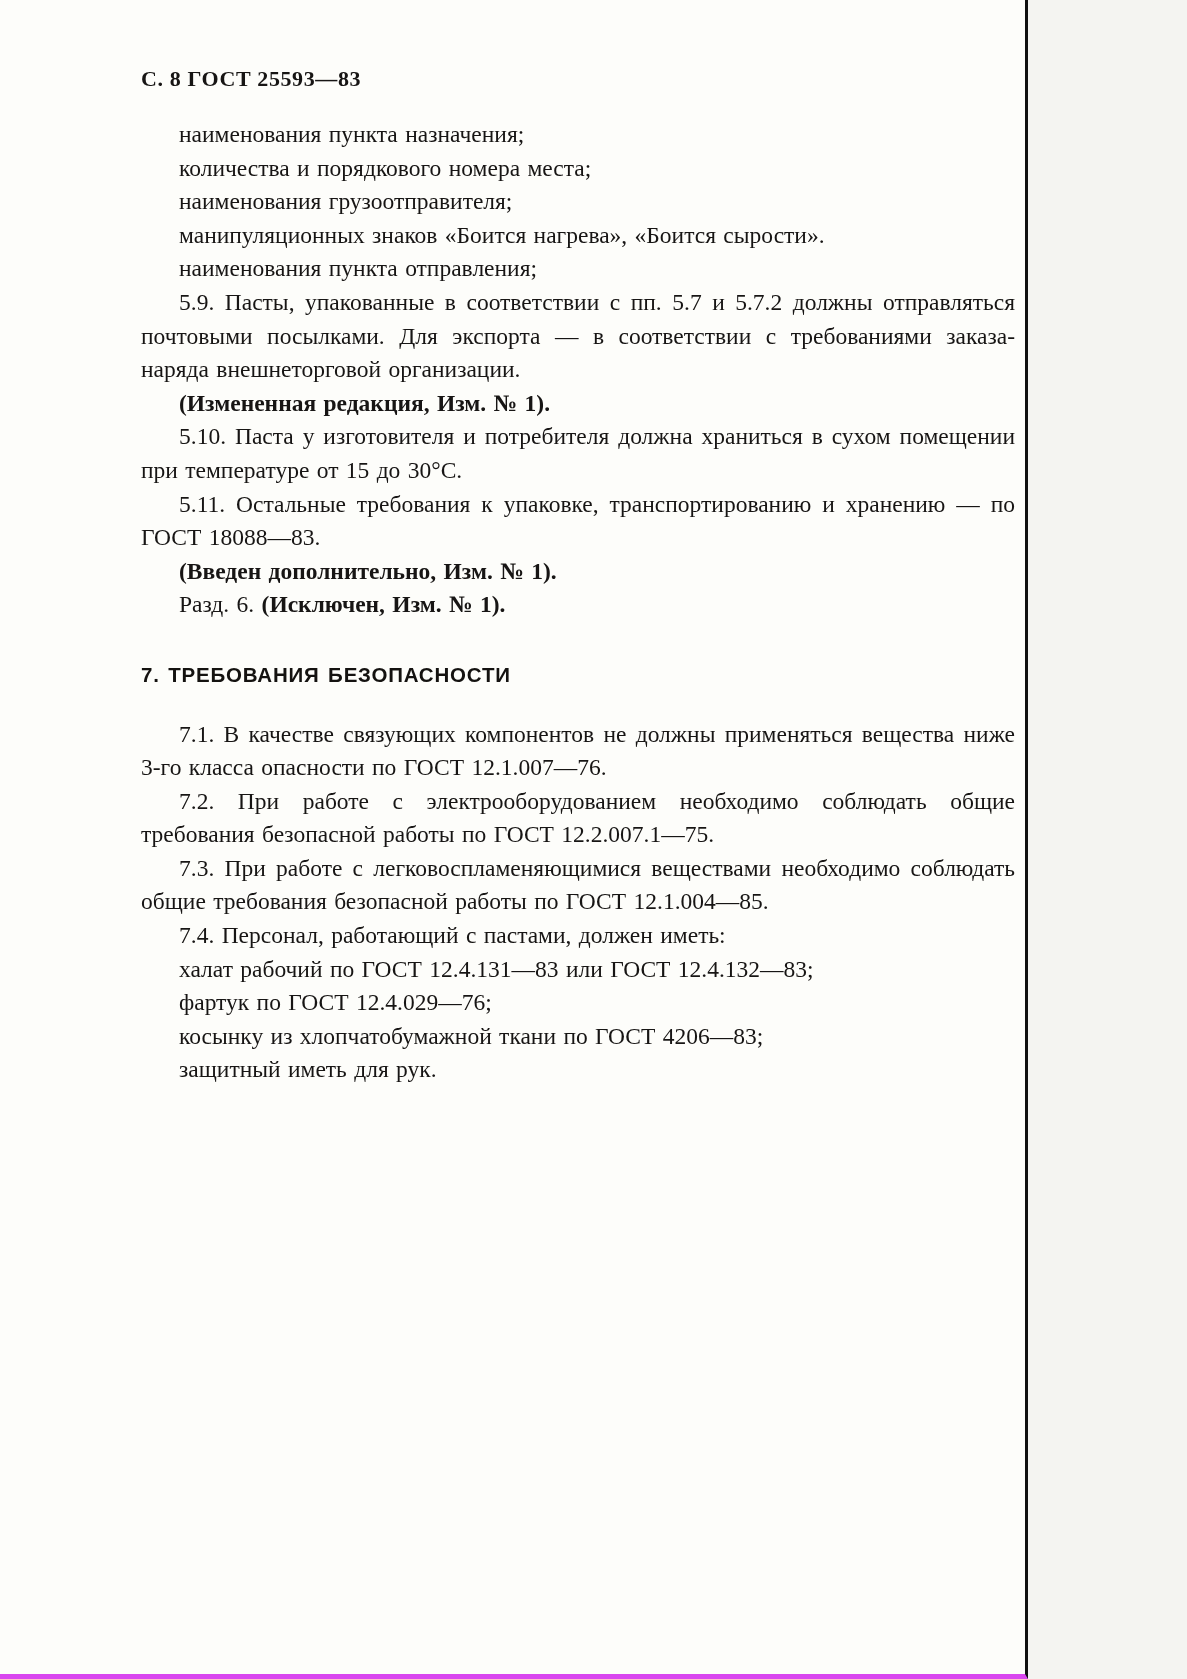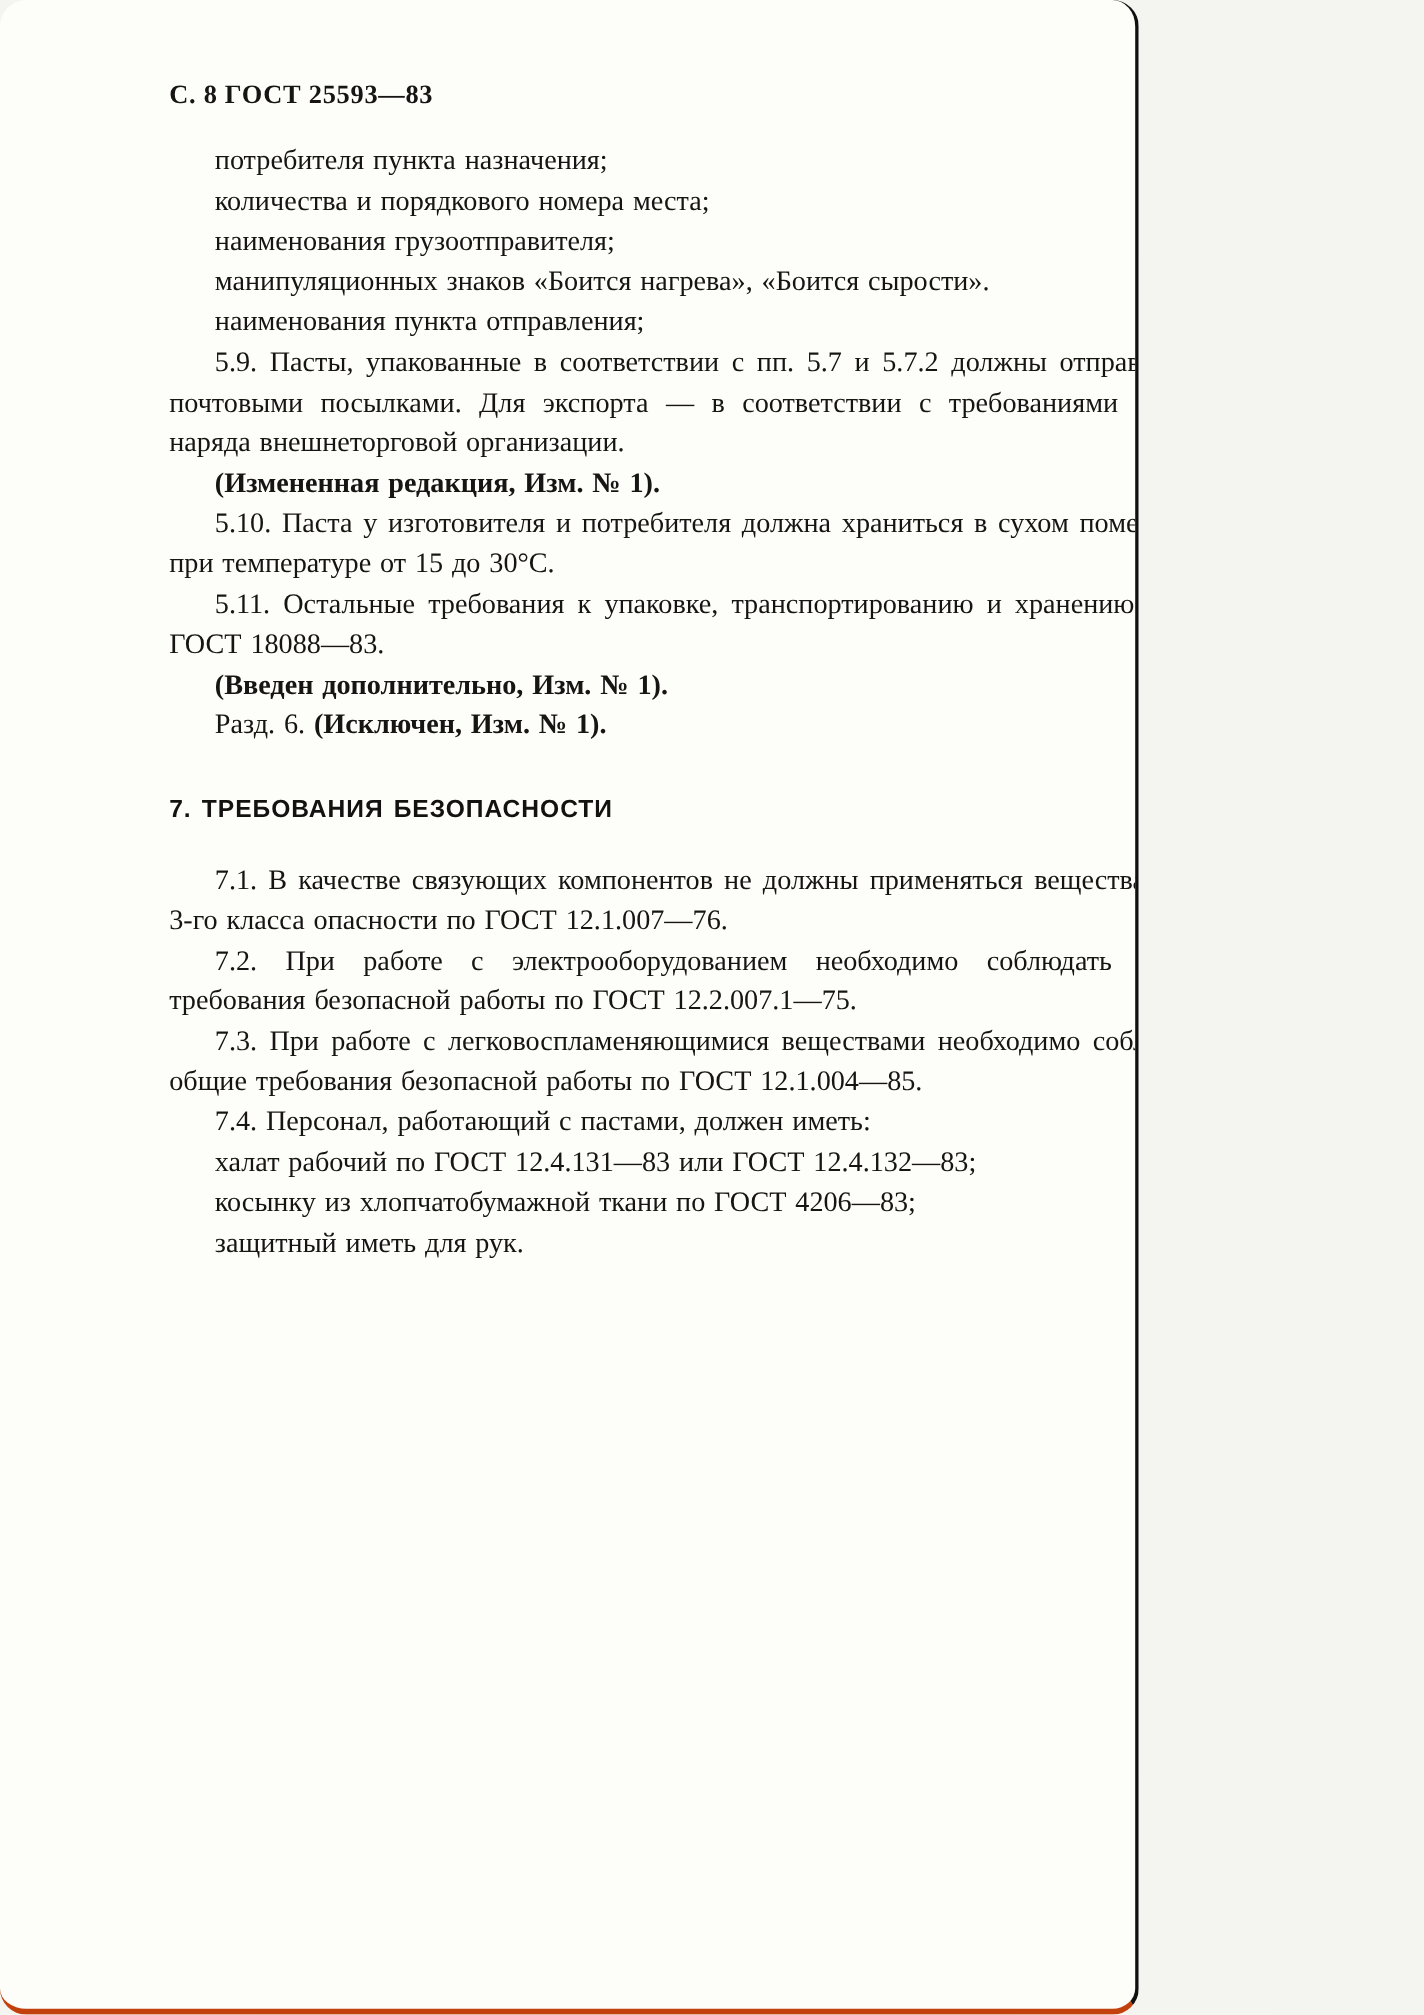--- a/index.html
+++ b/index.html
@@ -5,28 +5,27 @@
   * { box-sizing: border-box; }
   html, body { margin: 0; padding: 0; }
   body {
     width: 1187px;
     height: 1679px;
     background: #f4f4f1;
     font-family: "Liberation Serif", serif;
   }
   .page {
     position: relative;
-    width: 949px;
+    width: 1028px;
     height: 1679px;
     background: #fdfdfa;
     border-right: 3px solid #101010;
-    border-bottom: 5px solid #c2410c;
+    border-bottom: 5px solid #d946ef;
     overflow: hidden;
     color: #171514;
-    border-radius: 22px;
   }
   .running-header {
     position: absolute;
     top: 66px;
     left: 141px;
     font-size: 22px;
     font-weight: 700;
     letter-spacing: 0.6px;
     white-space: nowrap;
   }
@@ -60,21 +59,21 @@
 </style>
 </head>
 <body>
 
 <div class="page">
 
   <div class="running-header">С. 8 ГОСТ 25593—83</div>
 
   <div class="content">
 
-    <p class="line">потребителя пункта назначения;</p>
+    <p class="line">наименования пункта назначения;</p>
     <p class="line">количества и порядкового номера места;</p>
     <p class="line">наименования грузоотправителя;</p>
     <p class="line">манипуляционных знаков «Боится нагрева», «Боится сырости».</p>
     <p class="line">наименования пункта отправления;</p>
 
     <p class="line">5.9. Пасты, упакованные в соответствии с пп. 5.7 и 5.7.2 должны отправляться почтовыми посылками. Для экспорта — в соответствии с требованиями заказа-наряда внешнеторговой организации.</p>
 
     <p class="line bold">(Измененная редакция, Изм. № 1).</p>
 
     <p class="line">5.10. Паста у изготовителя и потребителя должна храниться в сухом помещении при температуре от 15 до 30°С.</p>
@@ -86,17 +85,18 @@
     <p class="line"><span>Разд. 6. </span><span class="bold">(Исключен, Изм. № 1).</span></p>
 
     <p class="line heading">7. ТРЕБОВАНИЯ БЕЗОПАСНОСТИ</p>
 
     <p class="line">7.1. В качестве связующих компонентов не должны применяться вещества ниже 3-го класса опасности по ГОСТ 12.1.007—76.</p>
     <p class="line">7.2. При работе с электрооборудованием необходимо соблюдать общие требования безопасной работы по ГОСТ 12.2.007.1—75.</p>
     <p class="line">7.3. При работе с легковоспламеняющимися веществами необходимо соблюдать общие требования безопасной работы по ГОСТ 12.1.004—85.</p>
     <p class="line">7.4. Персонал, работающий с пастами, должен иметь:</p>
 
     <p class="line">халат рабочий по ГОСТ 12.4.131—83 или ГОСТ 12.4.132—83;</p>
+    <p class="line">фартук по ГОСТ 12.4.029—76;</p>
     <p class="line">косынку из хлопчатобумажной ткани по ГОСТ 4206—83;</p>
     <p class="line">защитный иметь для рук.</p>
 
   </div>
 </div>
 
 </body></html>

